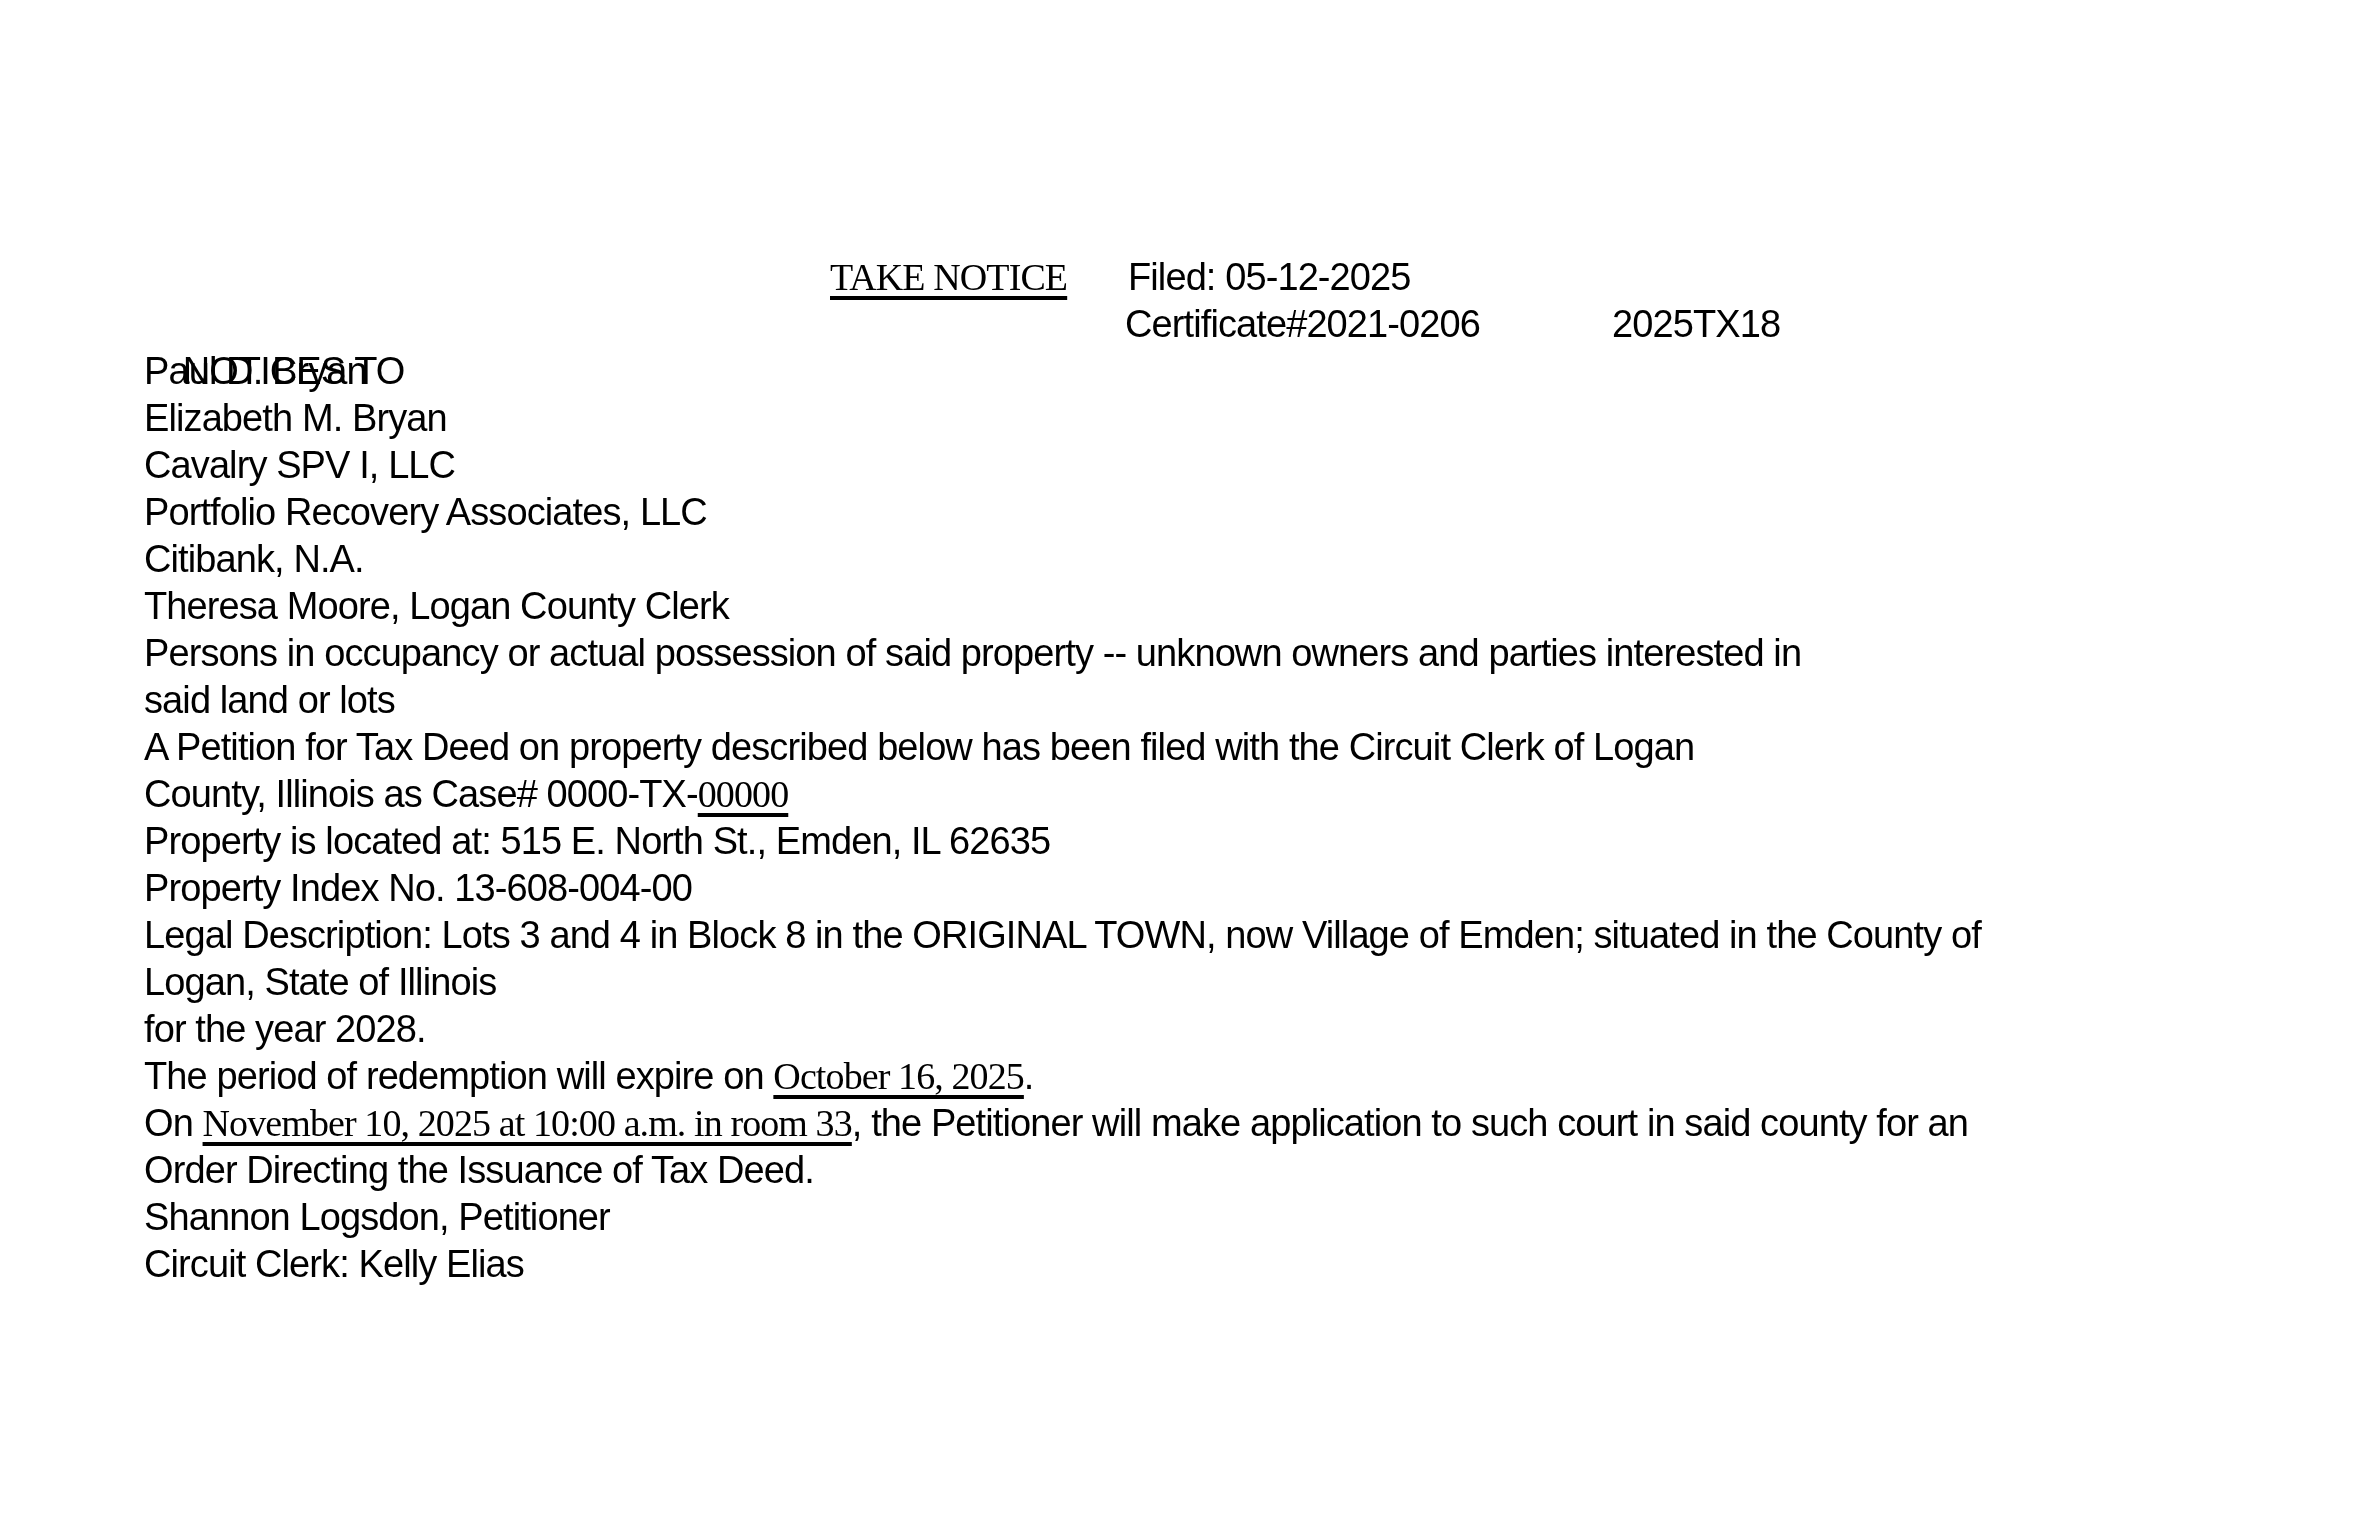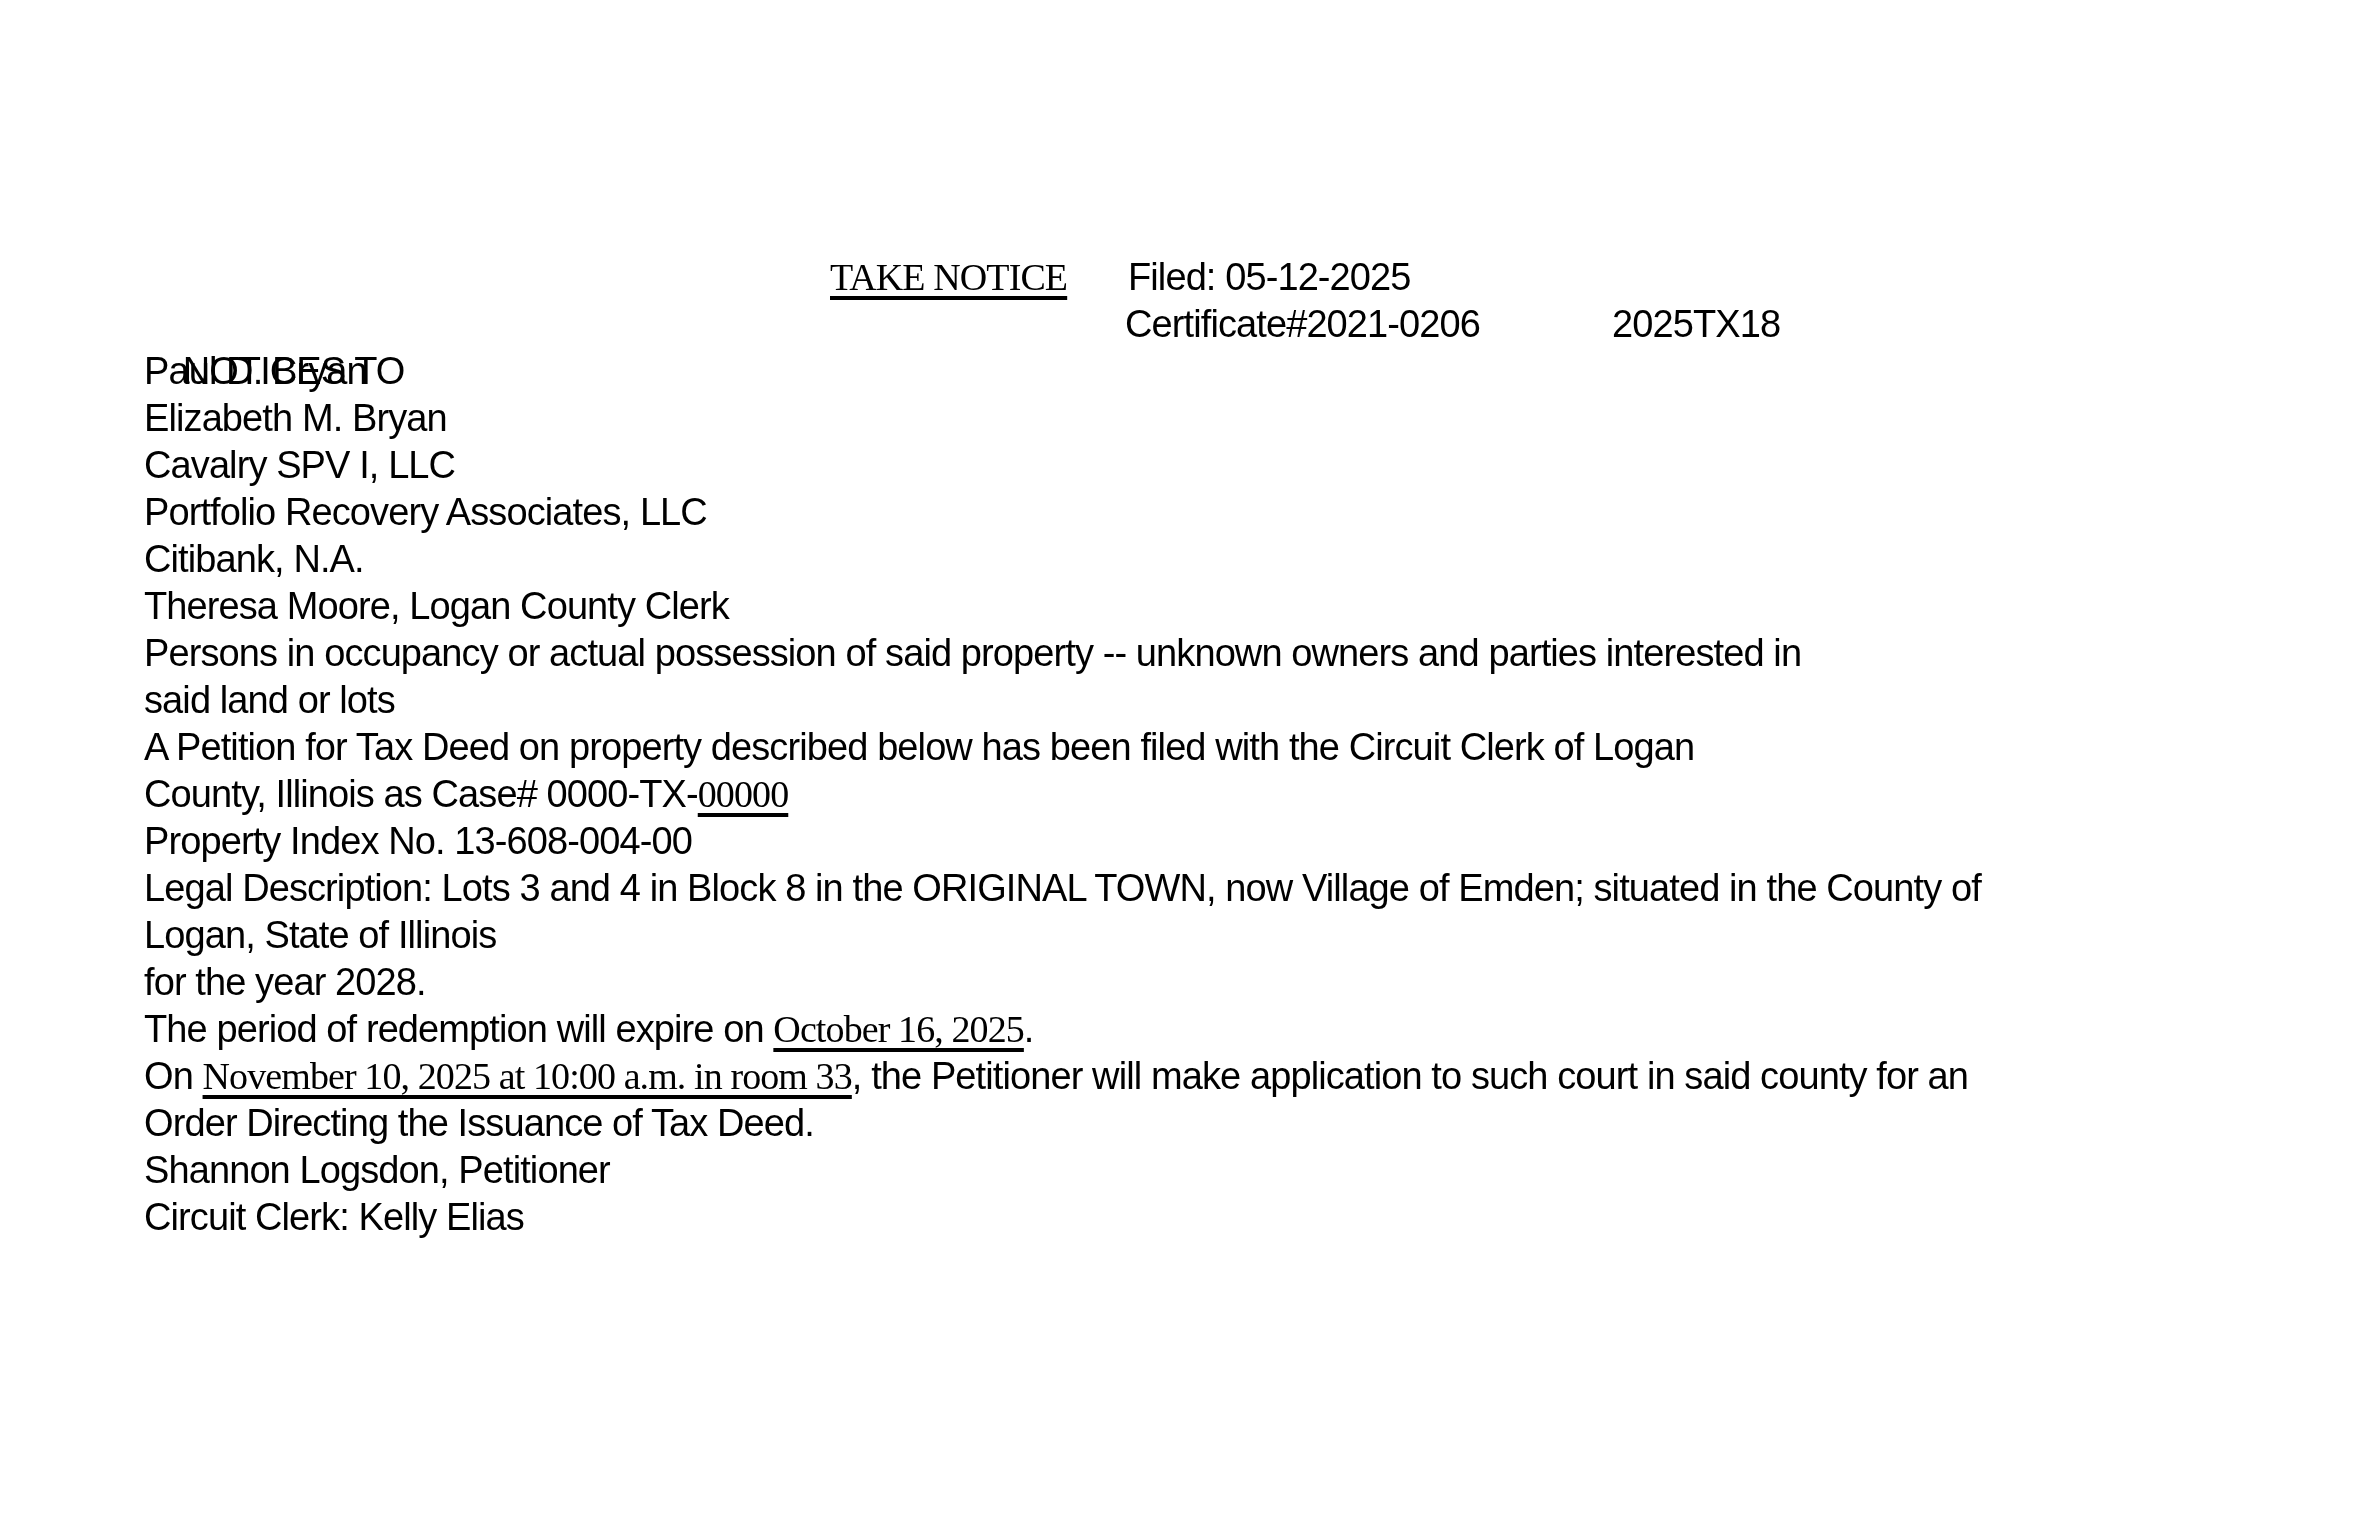--- a/index.html
+++ b/index.html
@@ -65,20 +65,21 @@
   <div class="line"><span>Cavalry SPV I, LLC</span></div>
   <div class="line"><span>Portfolio Recovery Associates, LLC</span></div>
   <div class="line"><span>Citibank, N.A.</span></div>
   <div class="line"><span>Theresa Moore, Logan County Clerk</span></div>
   <div class="line"><span>Persons in occupancy or actual possession of said property -- unknown owners and parties interested in</span></div>
   <div class="line"><span>said land or lots</span></div>
 
   <div class="line"><span>A Petition for Tax Deed on property described below has been filed with the Circuit Clerk of Logan</span></div>
   <div class="line"><span>County, Illinois as Case# 0000-TX-</span><span class="u">00000</span></div>
 
+  <div class="line"><span>Property is located at: 515 E. North St., Emden, IL 62635</span></div>
   <div class="line"><span>Property Index No. 13-608-004-00</span></div>
   <div class="line"><span>Legal Description: Lots 3 and 4 in Block 8 in the ORIGINAL TOWN, now Village of Emden; situated in the County of</span></div>
   <div class="line"><span>Logan, State of Illinois</span></div>
 
   <div class="line"><span>for the year 2028.</span></div>
 
   <div class="line"><span>The period of redemption will expire on </span><span class="u">October 16, 2025</span><span>.</span></div>
 
   <div class="line"><span>On </span><span class="u">November 10, 2025 at 10:00 a.m. in room 33</span><span>, the Petitioner will make application to such court in said county for an</span></div>
   <div class="line"><span>Order Directing the Issuance of Tax Deed.</span></div>

